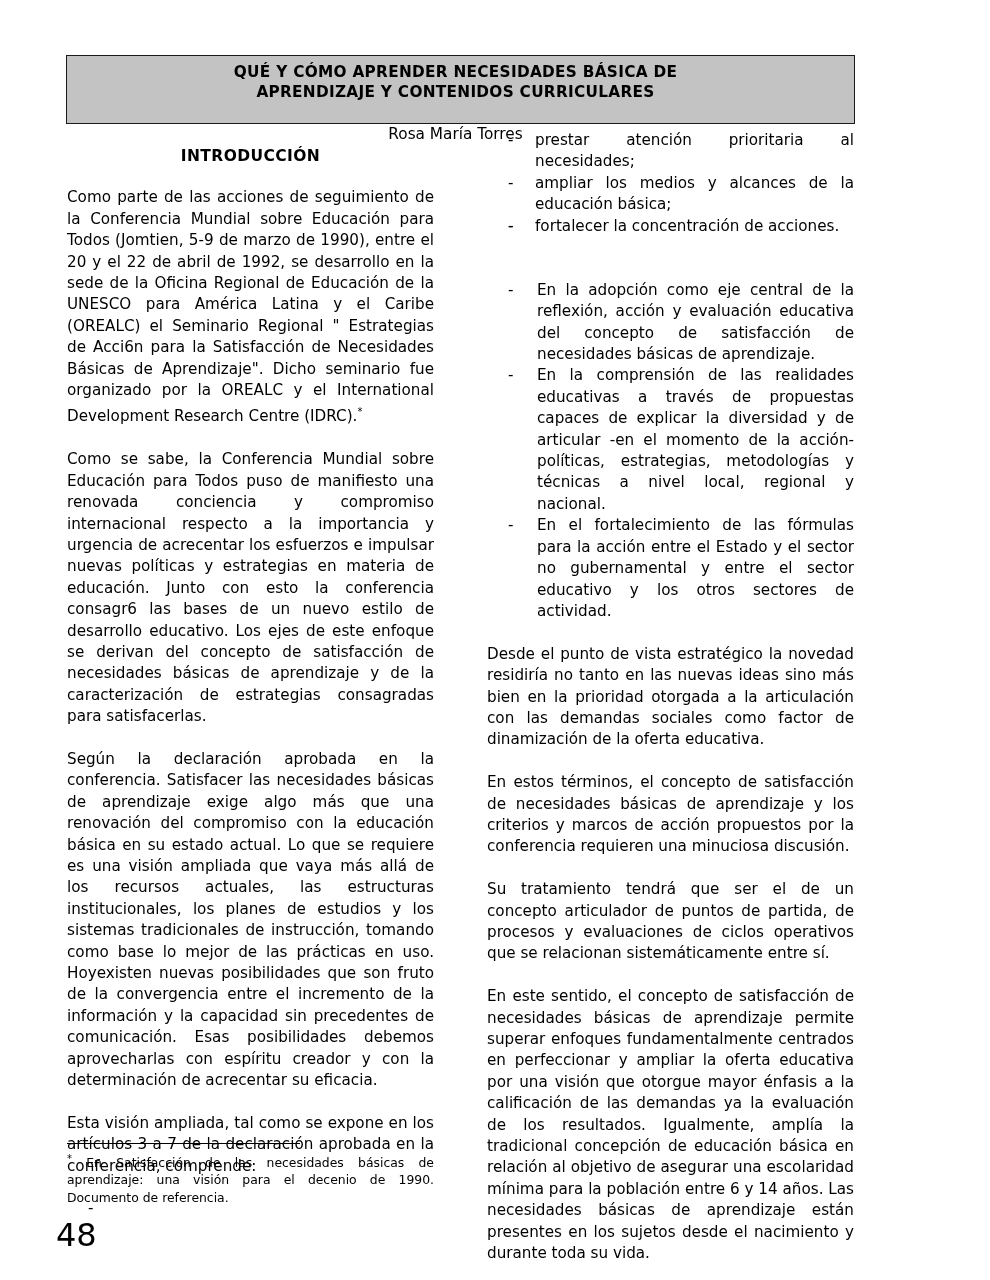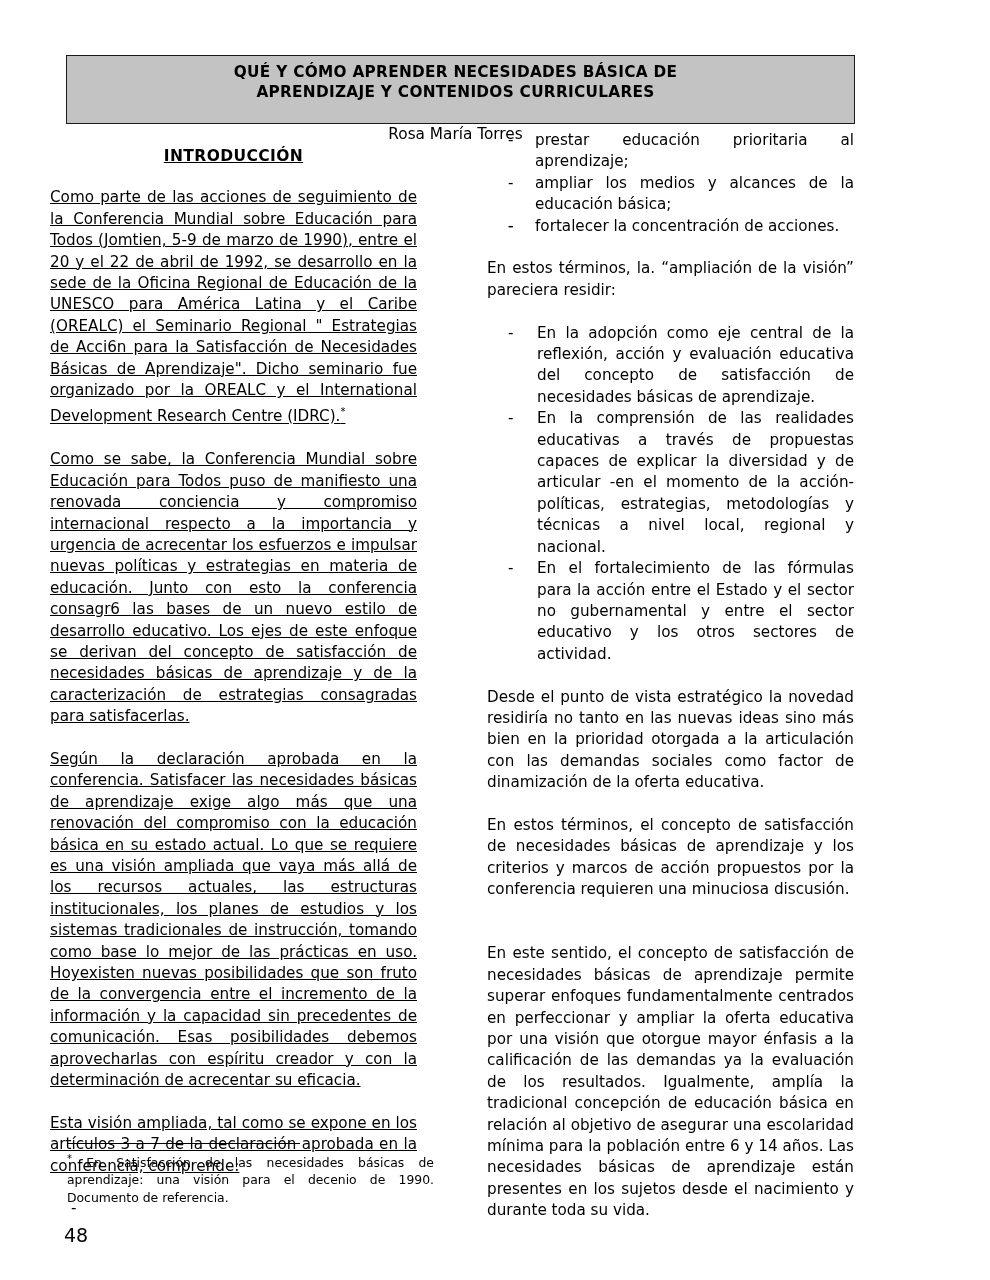--- a/index.html
+++ b/index.html
@@ -58,21 +58,21 @@
     left: 0;
     top: 130px;
     width: 990px;
     height: 1150px;
   }
   .col {
     position: absolute;
     top: 0;
     width: 367px;
   }
-  .col-left  { left: 50px; text-decoration: underline; }
+  .col-left  { left: 67px; }
   .col-right { left: 487px; }
 
   .section-head {
     text-align: center;
     font-weight: bold;
     font-size: 15.5px;
     line-height: 20px;
     margin: 16px 0 0 0;
     letter-spacing: 0.4px;
   }
@@ -129,23 +129,23 @@
     text-align: justify;
     margin: 0;
   }
   .footnote-text .fn-mark {
     font-size: 10px;
     vertical-align: super;
   }
 
   .page-number {
     position: absolute;
-    left: 64px;
+    left: 56px;
     top: 1222px;
-    font-size: 19px;
+    font-size: 32px;
     line-height: 26px;
     font-family: "DejaVu Sans", sans-serif;
   }
 
   .sup-mark {
     font-size: 10px;
     vertical-align: super;
   }
 </style>
 </head>
@@ -185,48 +185,48 @@
 
       <ul class="dash-list">
         <li><span class="dash">-</span></li>
       </ul>
 
     </div>
 
     <div class="col col-right">
 
       <ul class="dash-list tight">
-        <li><span class="dash">-</span><span>prestar educación prioritaria al aprendizaje;</span></li>
+        <li><span class="dash">-</span><span>prestar atención prioritaria al necesidades;</span></li>
         <li><span class="dash">-</span><span>ampliar los medios y alcances de la educación básica;</span></li>
         <li><span class="dash">-</span></li>
         <li><span class="dash">-</span><span>fortalecer la concentración de acciones.</span></li>
       </ul>
 
       <div class="gap"></div>
 
-      <p class="para">En estos términos, la. “ampliación de la visión” pareciera residir:</p>
 
       <div class="gap"></div>
 
       <ul class="dash-list">
         <li><span class="dash">-</span><span>En la adopción como eje central de la reflexión, acción y evaluación educativa del concepto de satisfacción de necesidades básicas de aprendizaje.</span></li>
         <li><span class="dash">-</span><span>En la comprensión de las realidades educativas a través de propuestas capaces de explicar la diversidad y de articular -en el momento de la acción- políticas, estrategias, metodologías y técnicas a nivel local, regional y nacional.</span></li>
         <li><span class="dash">-</span><span>En el fortalecimiento de las fórmulas para la acción entre el Estado y el sector no gubernamental y entre el sector educativo y los otros sectores de actividad.</span></li>
       </ul>
 
       <div class="gap"></div>
 
       <p class="para">Desde el punto de vista estratégico la novedad residiría no tanto en las nuevas ideas sino más bien en la prioridad otorgada a la articulación con las demandas sociales como factor de dinamización de la oferta educativa.</p>
 
       <div class="gap"></div>
 
       <p class="para">En estos términos, el concepto de satisfacción de necesidades básicas de aprendizaje y los criterios y marcos de acción propuestos por la conferencia requieren una minuciosa discusión.</p>
 
       <div class="gap"></div>
 
+      <p class="para">Su tratamiento tendrá que ser el de un concepto articulador de puntos de partida, de procesos y evaluaciones de ciclos operativos que se relacionan sistemáticamente entre sí.</p>
 
       <div class="gap"></div>
 
       <p class="para">En este sentido, el concepto de satisfacción de necesidades básicas de aprendizaje permite superar enfoques fundamentalmente centrados en perfeccionar y ampliar la oferta educativa por una visión que otorgue mayor énfasis a la calificación de las demandas ya la evaluación de los resultados. Igualmente, amplía la tradicional concepción de educación básica en relación al objetivo de asegurar una escolaridad mínima para la población entre 6 y 14 años. Las necesidades básicas de aprendizaje están presentes en los sujetos desde el nacimiento y durante toda su vida.</p>
 
     </div>
   </div>
 
   <div class="footnote-area">
     <div class="footnote-rule"></div>

